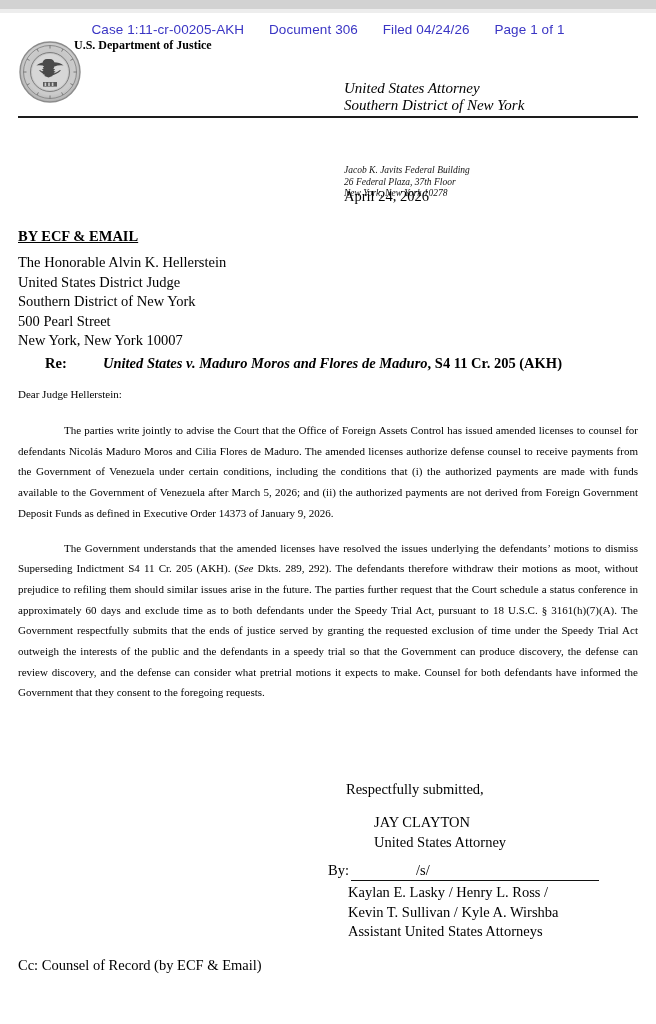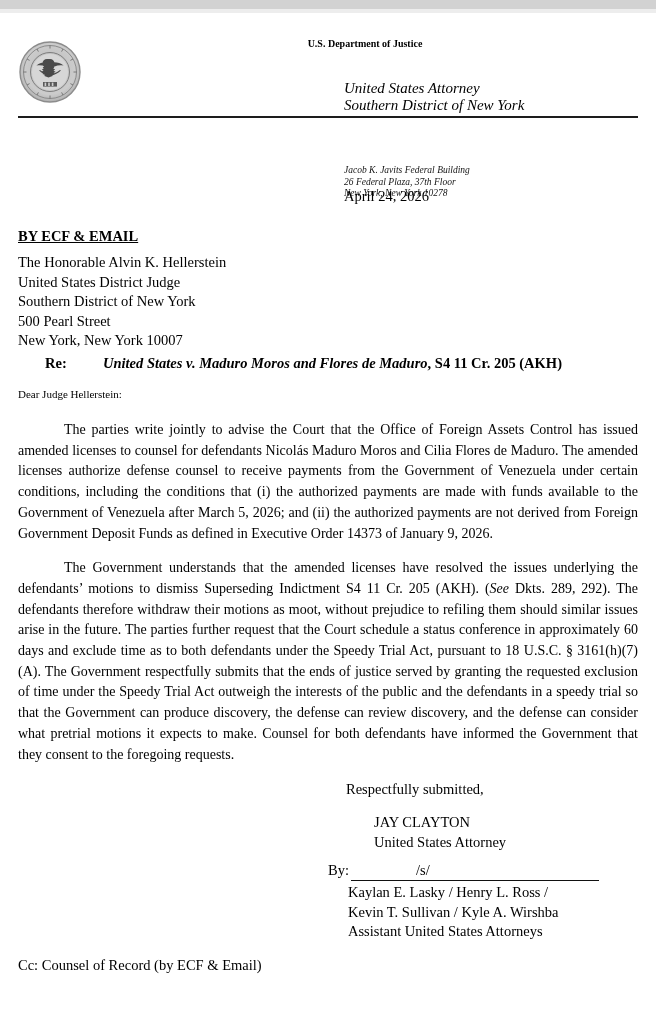--- a/index.html
+++ b/index.html
@@ -52,23 +52,23 @@
     position: absolute;
     left: 18px; top: 40px;
     width: 64px; height: 64px;
   }
 
   
   .lh-dept {
     position: absolute;
     left: 0; top: 38px;
     width: 656px;
-    text-align: center;
+    text-align: left;
     font-weight: bold;
-    font-size: 10px;
+    font-size: 12px;
     padding-left: 74px;
     box-sizing: border-box;
   }
   .lh-usa {
     position: absolute;
     left: 344px; top: 80px;
     font-style: italic;
     font-size: 15px;
     line-height: 17px;
     white-space: nowrap;
@@ -140,21 +140,21 @@
   }
 
   
   .body-wrap {
     position: absolute;
     left: 18px; top: 420px;
     width: 620px;
   }
   .body-wrap p {
     margin: 0 0 14px 0;
-    font-size: 14px;
+    font-size: 11px;
     line-height: 20.7px;
     text-align: justify;
     text-indent: 46px;
     -webkit-hyphens: none;
     hyphens: none;
   }
   .body-wrap p:last-child { margin-bottom: 16px; }
   .it { font-style: italic; }
 
   
@@ -205,20 +205,29 @@
   }
 </style>
 </head>
 <body>
 
 <div id="page">
 
   <div class="top-band"></div>
   <div class="top-band-soft"></div>
 
+  <div class="ecf-header">
+    <span>Case 1:11-cr-00205-AKH</span>
+    <span class="ecf-gap"></span>
+    <span>Document 306</span>
+    <span class="ecf-gap"></span>
+    <span>Filed 04/24/26</span>
+    <span class="ecf-gap"></span>
+    <span>Page 1 of 1</span>
+  </div>
 
   <div class="seal">
     <svg viewBox="0 0 64 64" width="64" height="64" aria-hidden="true">
       <defs>
         <radialGradient id="sealg" cx="50%" cy="45%" r="60%">
           <stop offset="0%" stop-color="#b9b9b9"></stop>
           <stop offset="70%" stop-color="#cccccc"></stop>
           <stop offset="100%" stop-color="#a8a8a8"></stop>
         </radialGradient>
       </defs>

